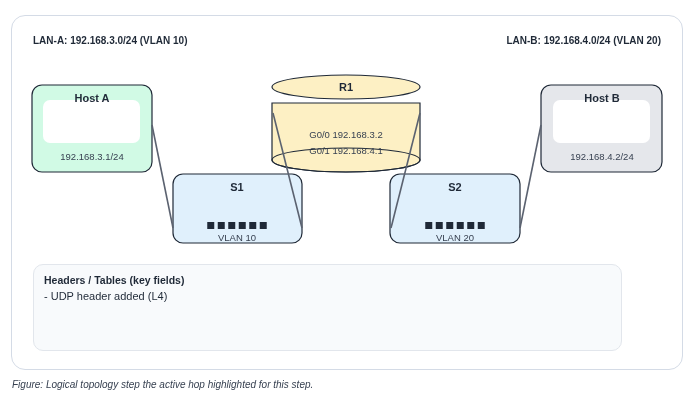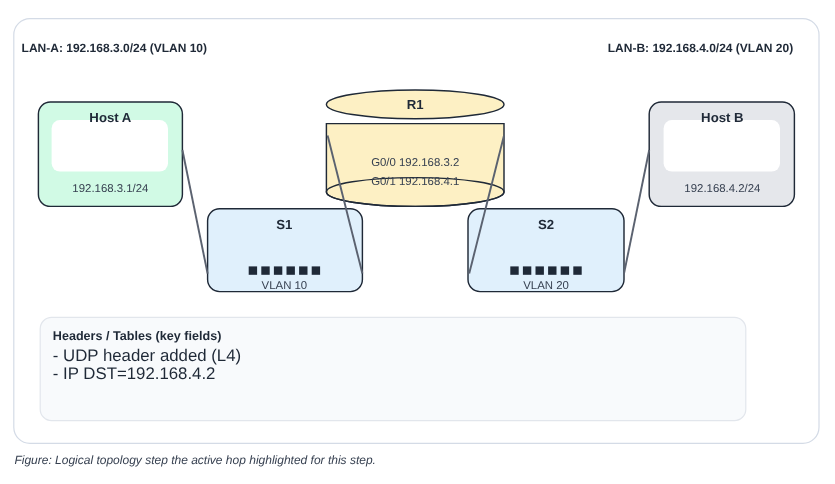--- a/index.html
+++ b/index.html
@@ -1,30 +1,30 @@
 <!DOCTYPE html>
 <html><head>
   <meta charset="utf-8">
   <style>
     html, body { margin: 0; padding: 0; background: #ffffff; }
     body { width: 696px; height: 403px; position: relative; overflow: hidden;
            font-family: "Liberation Sans", sans-serif; color: #1f2937; }
     .panel { position: absolute; left: 11px; top: 15px; width: 672px; height: 355px;
              border: 1px solid #d4dbe6; border-radius: 14px; background: #ffffff; box-sizing: border-box; }
     .lan-label { position: absolute; top: 35px; font-size: 10px; font-weight: bold; color: #1f2937; white-space: nowrap; }
-    #lan-a { left: 18px; text-align: right; }
+    #lan-a { left: 33px; text-align: right; }
     #lan-b { right: 35px; }
     svg.topo { position: absolute; left: 0; top: 0; }
     .node-title { font-family: "Liberation Sans", sans-serif; font-weight: bold; font-size: 11px; fill: #1f2937; }
     .node-text { font-family: "Liberation Sans", sans-serif; font-size: 9.5px; fill: #374151; }
     .headers-box { position: absolute; left: 33px; top: 264px; width: 589px; height: 87px;
                    background: #f8fafc; border: 1.5px solid #e2e6ec; border-radius: 10px; box-sizing: border-box;
                    padding: 9px 10px; }
     .headers-title { font-size: 10.5px; font-weight: bold; color: #1f2937; margin-bottom: 3px; }
-    .headers-line { font-size: 14px; color: #1f2937; line-height: 15px; }
+    .headers-line { font-size: 11px; color: #1f2937; line-height: 15px; }
     .caption { position: absolute; left: 12px; top: 379px; font-size: 10px; font-style: italic; color: #374151; white-space: nowrap; }
   </style>
 </head>
 <body>
 
 <div class="panel"></div>
 
 <div class="lan-label" id="lan-a">LAN-A: 192.168.3.0/24 (VLAN 10)</div>
 <div class="lan-label" id="lan-b">LAN-B: 192.168.4.0/24 (VLAN 20)</div>
 
@@ -83,16 +83,15 @@
 
   <line x1="152" y1="125" x2="173" y2="228" stroke="#5b6270" stroke-width="1.6"></line>
   <line x1="273" y1="113" x2="302" y2="228" stroke="#5b6270" stroke-width="1.6"></line>
   <line x1="420" y1="113" x2="391" y2="228" stroke="#5b6270" stroke-width="1.6"></line>
   <line x1="541" y1="125" x2="520" y2="228" stroke="#5b6270" stroke-width="1.6"></line>
 </svg>
 
 <div class="headers-box">
   <div class="headers-title">Headers / Tables (key fields)</div>
   <div class="headers-line">- UDP header added (L4)</div>
-  <div class="headers-line">- IP DST=192.168.4.2</div>
 </div>
 
 <div class="caption">Figure: Logical topology step the active hop highlighted for this step.</div>
 
 </body></html>

